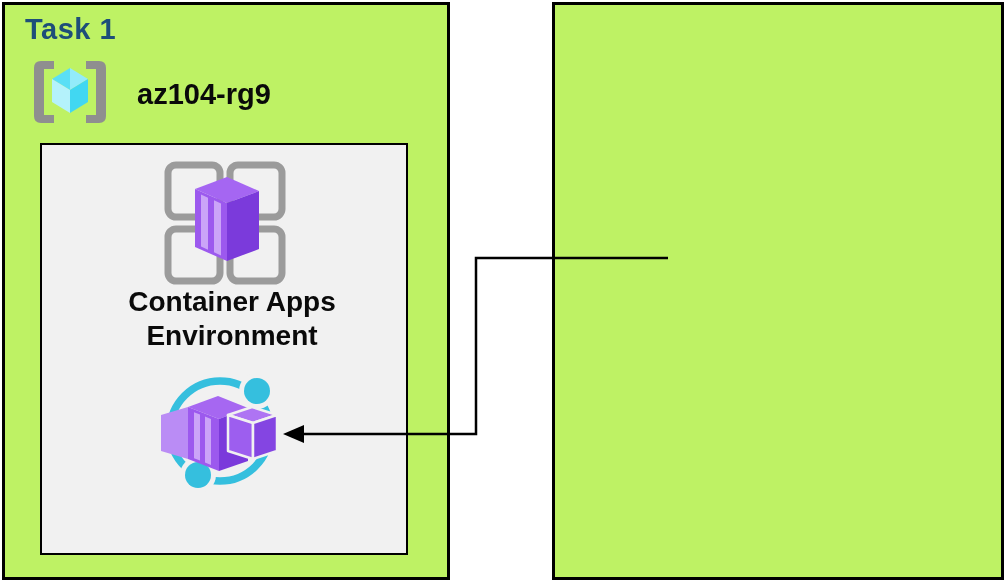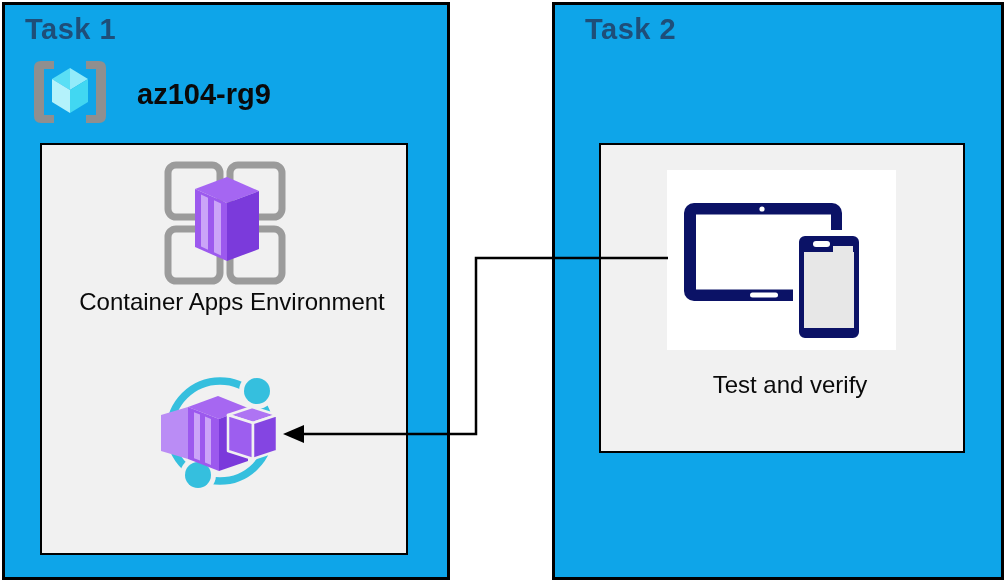--- a/index.html
+++ b/index.html
@@ -7,21 +7,21 @@
     width: 1006px; height: 584px;
     position: relative;
     background: #ffffff;
     font-family: "Liberation Sans", sans-serif;
     overflow: hidden;
   }
   .panel {
     position: absolute;
     box-sizing: border-box;
     border: 3px solid #000;
-    background: #0ea5e9;
+    background: #bef264;
   }
   #panel-task1 { left: 2px; top: 2px; width: 448px; height: 578px; }
   #panel-task2 { left: 552px; top: 2px; width: 452px; height: 578px; }
   .task-title {
     position: absolute;
     font-size: 29px;
     font-weight: bold;
     color: #1E4E79;
     letter-spacing: 0.5px;
     white-space: nowrap;
@@ -47,22 +47,22 @@
     background: #F1F1F1;
     border: 2px solid #000;
   }
   #inner-box-1 { left: 35px; top: 138px; width: 368px; height: 412px; }
   #inner-box-2 { left: 44px; top: 138px; width: 366px; height: 310px; }
   .icon-abs { position: absolute; }
   .diagram-label {
     position: absolute;
     left: 16px; right: 0;
     text-align: center;
-    font-size: 24px;
-    font-weight: normal;
+    font-size: 28px;
+    font-weight: bold;
     color: #0A0A0A;
     line-height: 34px;
   }
   #cae-icon   { left: 118px; top: 14px; }
   #cae-label  { top: 140px; padding: 0 14px; }
   #ca-icon    { left: 116px; top: 226px; }
   #ca-label   { top: 352px; }
   #media-box {
     position: absolute;
     left: 66px; top: 25px;
@@ -132,37 +132,19 @@
           <polygon points="70,44 94,36 119,44 95,52" fill="#AE74F3"></polygon>
           <polygon points="70,44 95,52 95,88 70,80" fill="#9D5EEF"></polygon>
           <polygon points="95,52 119,44 119,80 95,88" fill="#8445E2"></polygon>
         </g>
       </svg>
     </span>
   </div>
 </div>
 
 <div class="panel" id="panel-task2">
-  <div class="task-title">Task 2</div>
 
-  <div class="inner-box" id="inner-box-2">
-    <div id="media-box">
-      <span>
-        <svg width="229" height="180" viewBox="0 0 229 180">
-          <rect x="17" y="35" width="158" height="98" rx="10" fill="#0B1266"></rect>
-          <rect x="29" y="46.5" width="135" height="75" fill="#ffffff"></rect>
-          <circle cx="95" cy="41" r="2.6" fill="#ffffff"></circle>
-          <rect x="83" y="124.5" width="28" height="5" rx="2.5" fill="#ffffff"></rect>
-          <rect x="129" y="65" width="66" height="108" rx="9" fill="#0B1266" stroke="#ffffff" stroke-width="6"></rect>
-          <rect x="146" y="73" width="17" height="6" rx="3" fill="#ffffff"></rect>
-          <rect x="166" y="78" width="20" height="8" fill="#E7E7E7"></rect>
-          <rect x="137" y="84" width="50" height="76" fill="#E7E7E7"></rect>
-        </svg>
-      </span>
-    </div>
-    <div class="diagram-label" id="verify-label">Test and verify</div>
-  </div>
 </div>
 
 <svg id="connector-overlay">
   <polyline points="668,258 476,258 476,434 301,434" fill="none" stroke="#000000" stroke-width="2.5"></polyline>
   <polygon points="283,434 304,425 304,443" fill="#000000"></polygon>
 </svg>
 
 </body></html>

